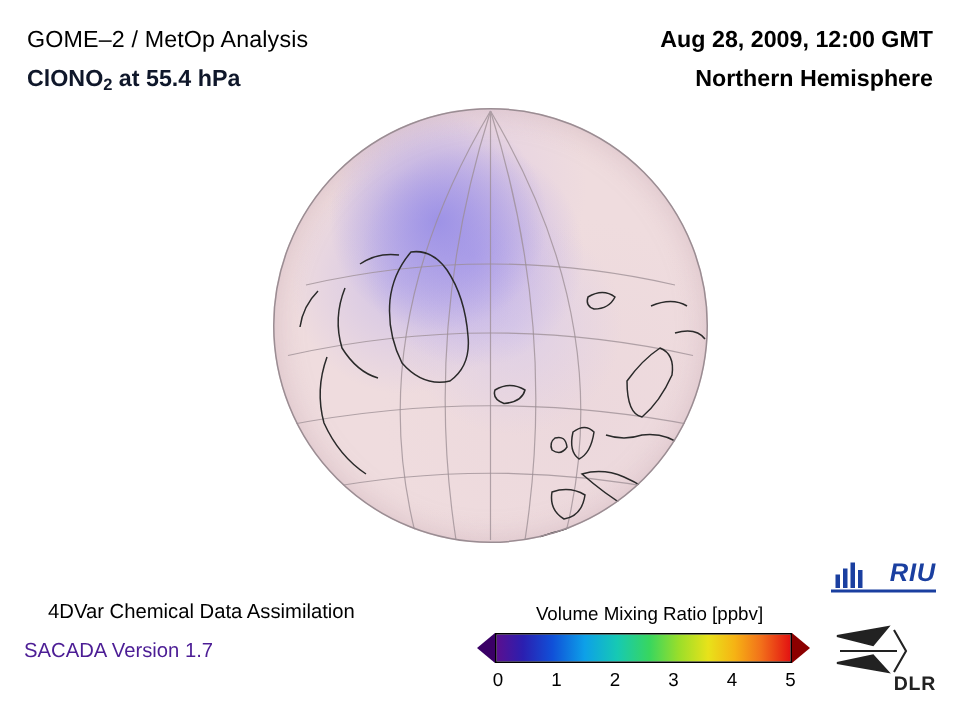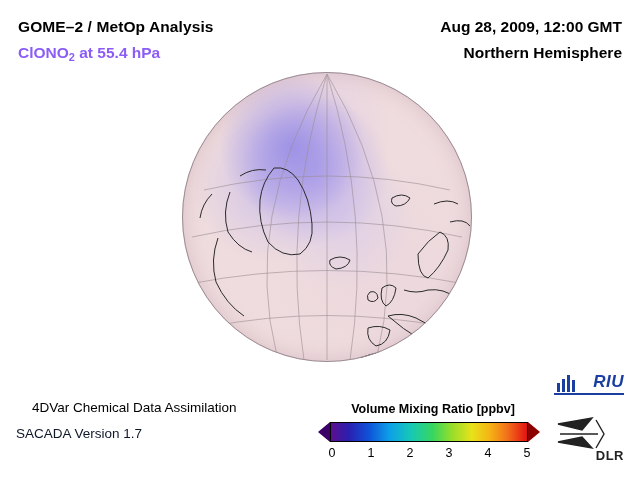--- a/index.html
+++ b/index.html
@@ -18,30 +18,30 @@
     position: absolute;
     left: 0; top: 0;
     width: 640px; height: 480px;
   }
 
   
   .hdr-left-1 {
     position: absolute;
     left: 18px; top: 18px;
     font-size: 15.5px;
-    font-weight: bold;
+    font-weight: normal;
     color: #000;
     letter-spacing: 0.1px;
   }
   .hdr-left-2 {
     position: absolute;
     left: 18px; top: 44px;
     font-size: 15.5px;
     font-weight: bold;
-    color: #8b5cf6;
+    color: #0f172a;
   }
   .hdr-left-2 sub {
     font-size: 11px;
     font-weight: bold;
     vertical-align: baseline;
     position: relative;
     top: 3px;
   }
   .hdr-right-1 {
     position: absolute;
@@ -99,38 +99,38 @@
   .foot-1 {
     position: absolute;
     left: 32px; top: 400px;
     font-size: 13.5px;
     color: #000;
   }
   .foot-2 {
     position: absolute;
     left: 16px; top: 426px;
     font-size: 13.5px;
-    color: #0f172a;
+    color: #4c1d95;
     text-align: center;
   }
   .foot-3 {
     position: absolute;
     left: 16px; top: 452px;
     font-size: 13.5px;
     color: #000;
   }
 
   
   .cb-title {
     position: absolute;
     left: 318px; top: 402px;
     width: 230px;
     text-align: center;
     font-size: 12.5px;
-    font-weight: bold;
+    font-weight: normal;
     color: #000;
   }
   .cb-box {
     position: absolute;
     left: 318px; top: 422px;
     width: 222px; height: 20px;
   }
   .cb-ramp {
     position: absolute;
     left: 12px; top: 0;

